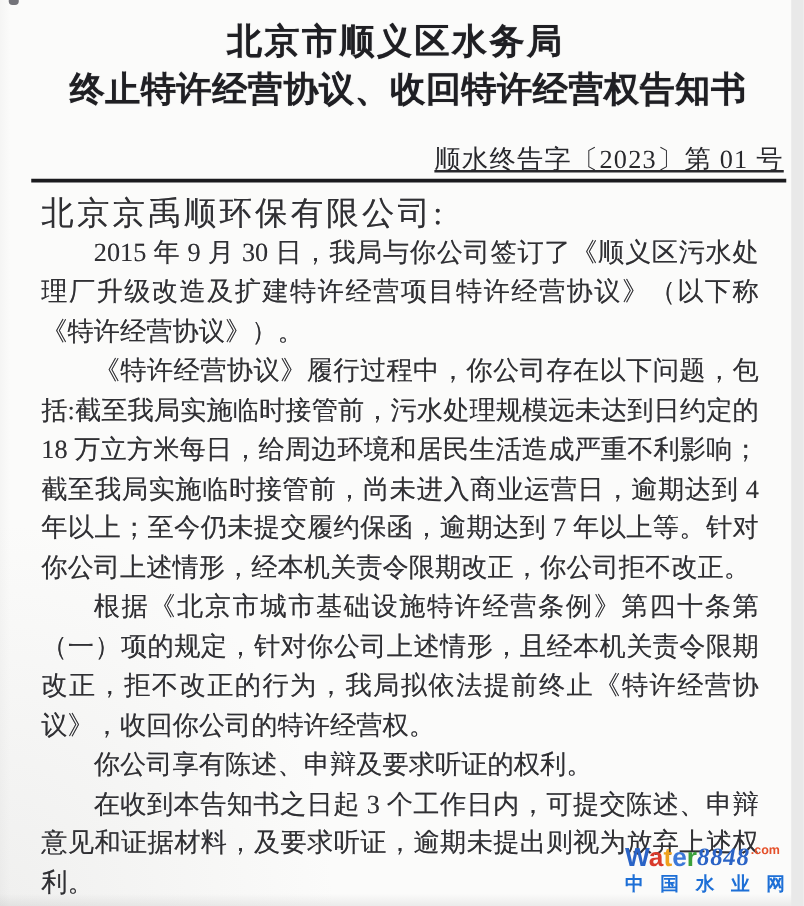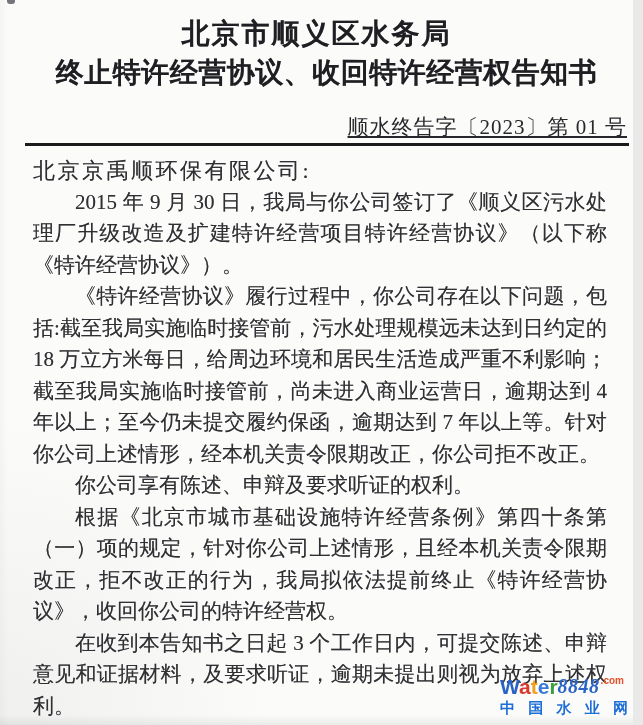--- a/index.html
+++ b/index.html
@@ -47,21 +47,21 @@
     margin: 9px 26px 0 33px;
     font-size: 21px;
     line-height: 31.5px;
     text-align: justify;
     color: #303034;
     text-shadow: 0 0 0.5px rgba(45,45,50,0.5);
   }
   .doc-body p { margin: 0; text-indent: 2em; }
   .doc-body p.recipient {
     text-indent: 0;
-    font-size: 22px;
+    font-size: 26px;
     letter-spacing: 2.5px;
   }
   .watermark {
     position: absolute;
     right: 5px; bottom: 10px;
     width: 128px;
     line-height: 1;
     font-family: "Liberation Sans", "DejaVu Sans", sans-serif;
   }
   .wm-brand {
@@ -98,22 +98,22 @@
   </div>
 
   <div class="docnum-row">
     <span>顺水终告字〔2023〕第 01 号</span>
   </div>
 
   <div class="doc-body">
     <p class="recipient">北京京禹顺环保有限公司:</p>
     <p>2015 年 9 月 30 日，我局与你公司签订了《顺义区污水处理厂升级改造及扩建特许经营项目特许经营协议》（以下称《特许经营协议》）。</p>
     <p>《特许经营协议》履行过程中，你公司存在以下问题，包括:截至我局实施临时接管前，污水处理规模远未达到日约定的 18 万立方米每日，给周边环境和居民生活造成严重不利影响；截至我局实施临时接管前，尚未进入商业运营日，逾期达到 4 年以上；至今仍未提交履约保函，逾期达到 7 年以上等。针对你公司上述情形，经本机关责令限期改正，你公司拒不改正。</p>
+    <p>根据《北京市城市基础设施特许经营条例》第四十条第（一）项的规定，针对你公司上述情形，且经本机关责令限期改正，拒不改正的行为，我局拟依法提前终止《特许经营协议》，收回你公司的特许经营权。</p>
     <p>你公司享有陈述、申辩及要求听证的权利。</p>
-    <p>根据《北京市城市基础设施特许经营条例》第四十条第（一）项的规定，针对你公司上述情形，且经本机关责令限期改正，拒不改正的行为，我局拟依法提前终止《特许经营协议》，收回你公司的特许经营权。</p>
     <p>在收到本告知书之日起 3 个工作日内，可提交陈述、申辩意见和证据材料，及要求听证，逾期未提出则视为放弃上述权利。</p>
     <p>特此告知。</p>
   </div>
 
   <div class="watermark">
     <div class="wm-brand">
       <span id="wm-letters"><span style="color: rgb(42, 99, 198);">W</span><span style="color: rgb(217, 58, 43);">a</span><span style="color: rgb(239, 161, 29);">t</span><span style="color: rgb(60, 120, 216);">e</span><span style="color: rgb(59, 160, 59);">r</span></span>
       <span class="wm-num" style="color: rgb(42, 99, 198);">8848</span>
       <span class="wm-tld" style="color: rgb(228, 80, 42);">.com</span>
     </div>

